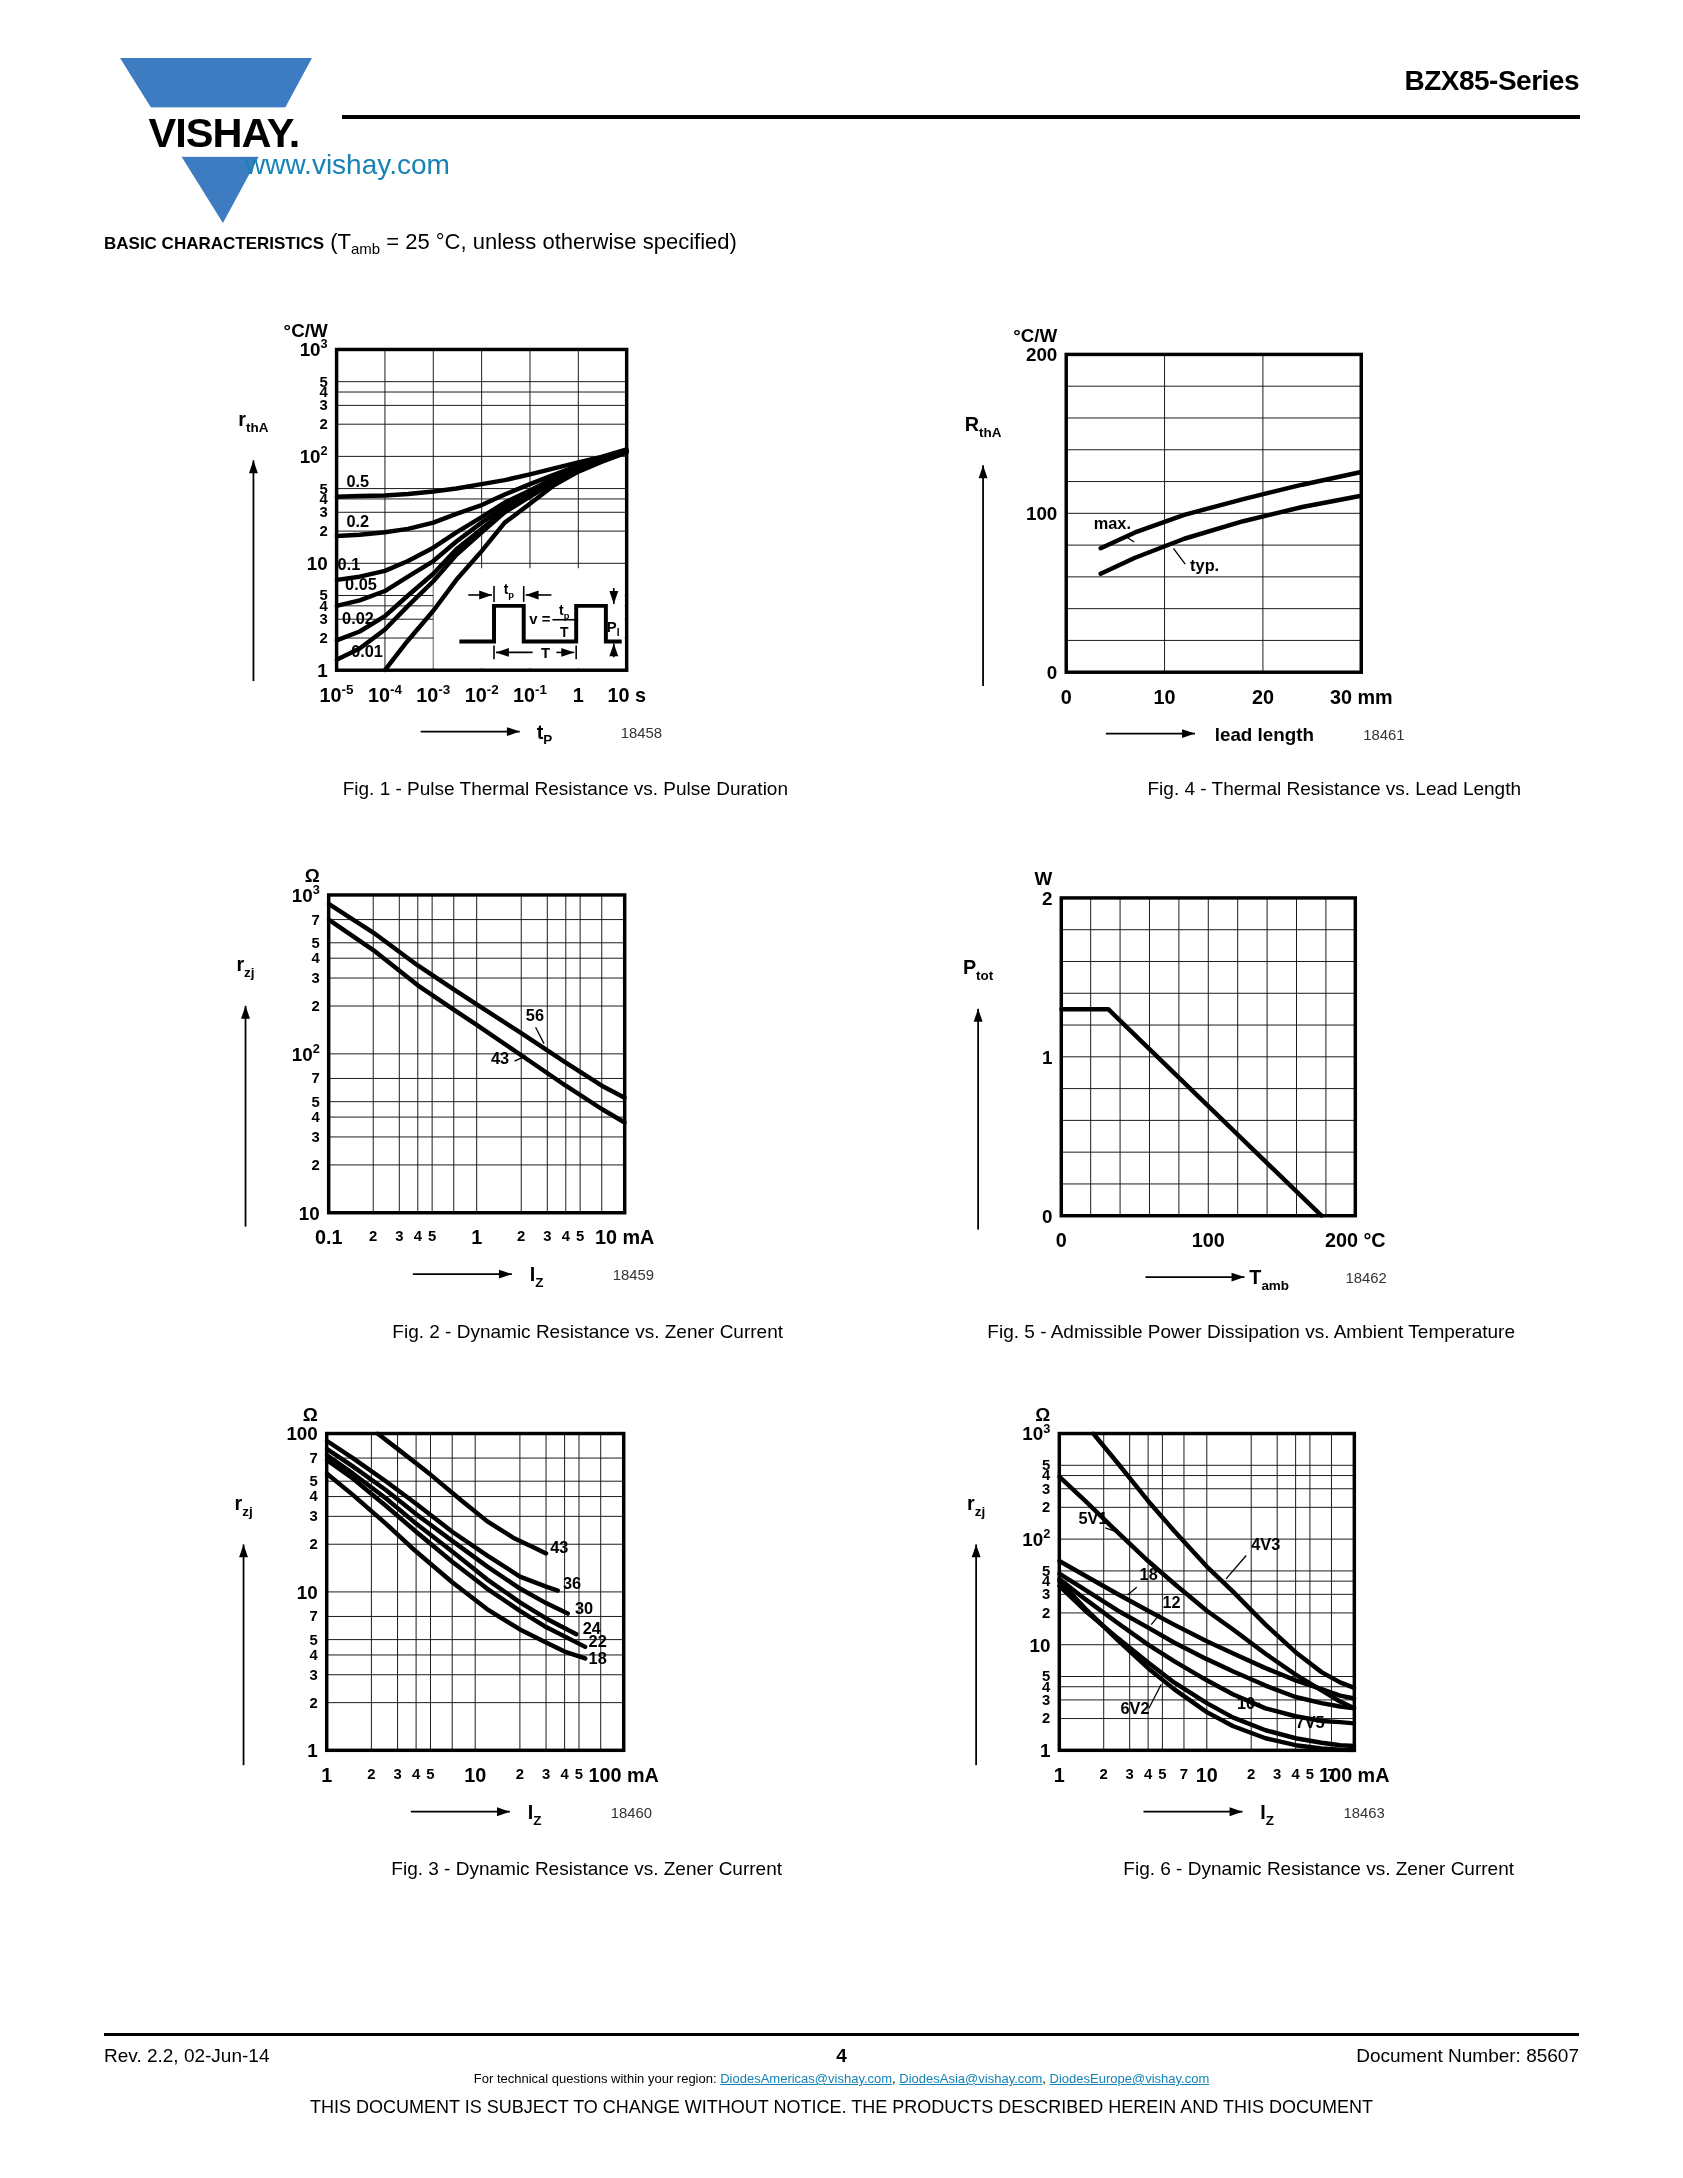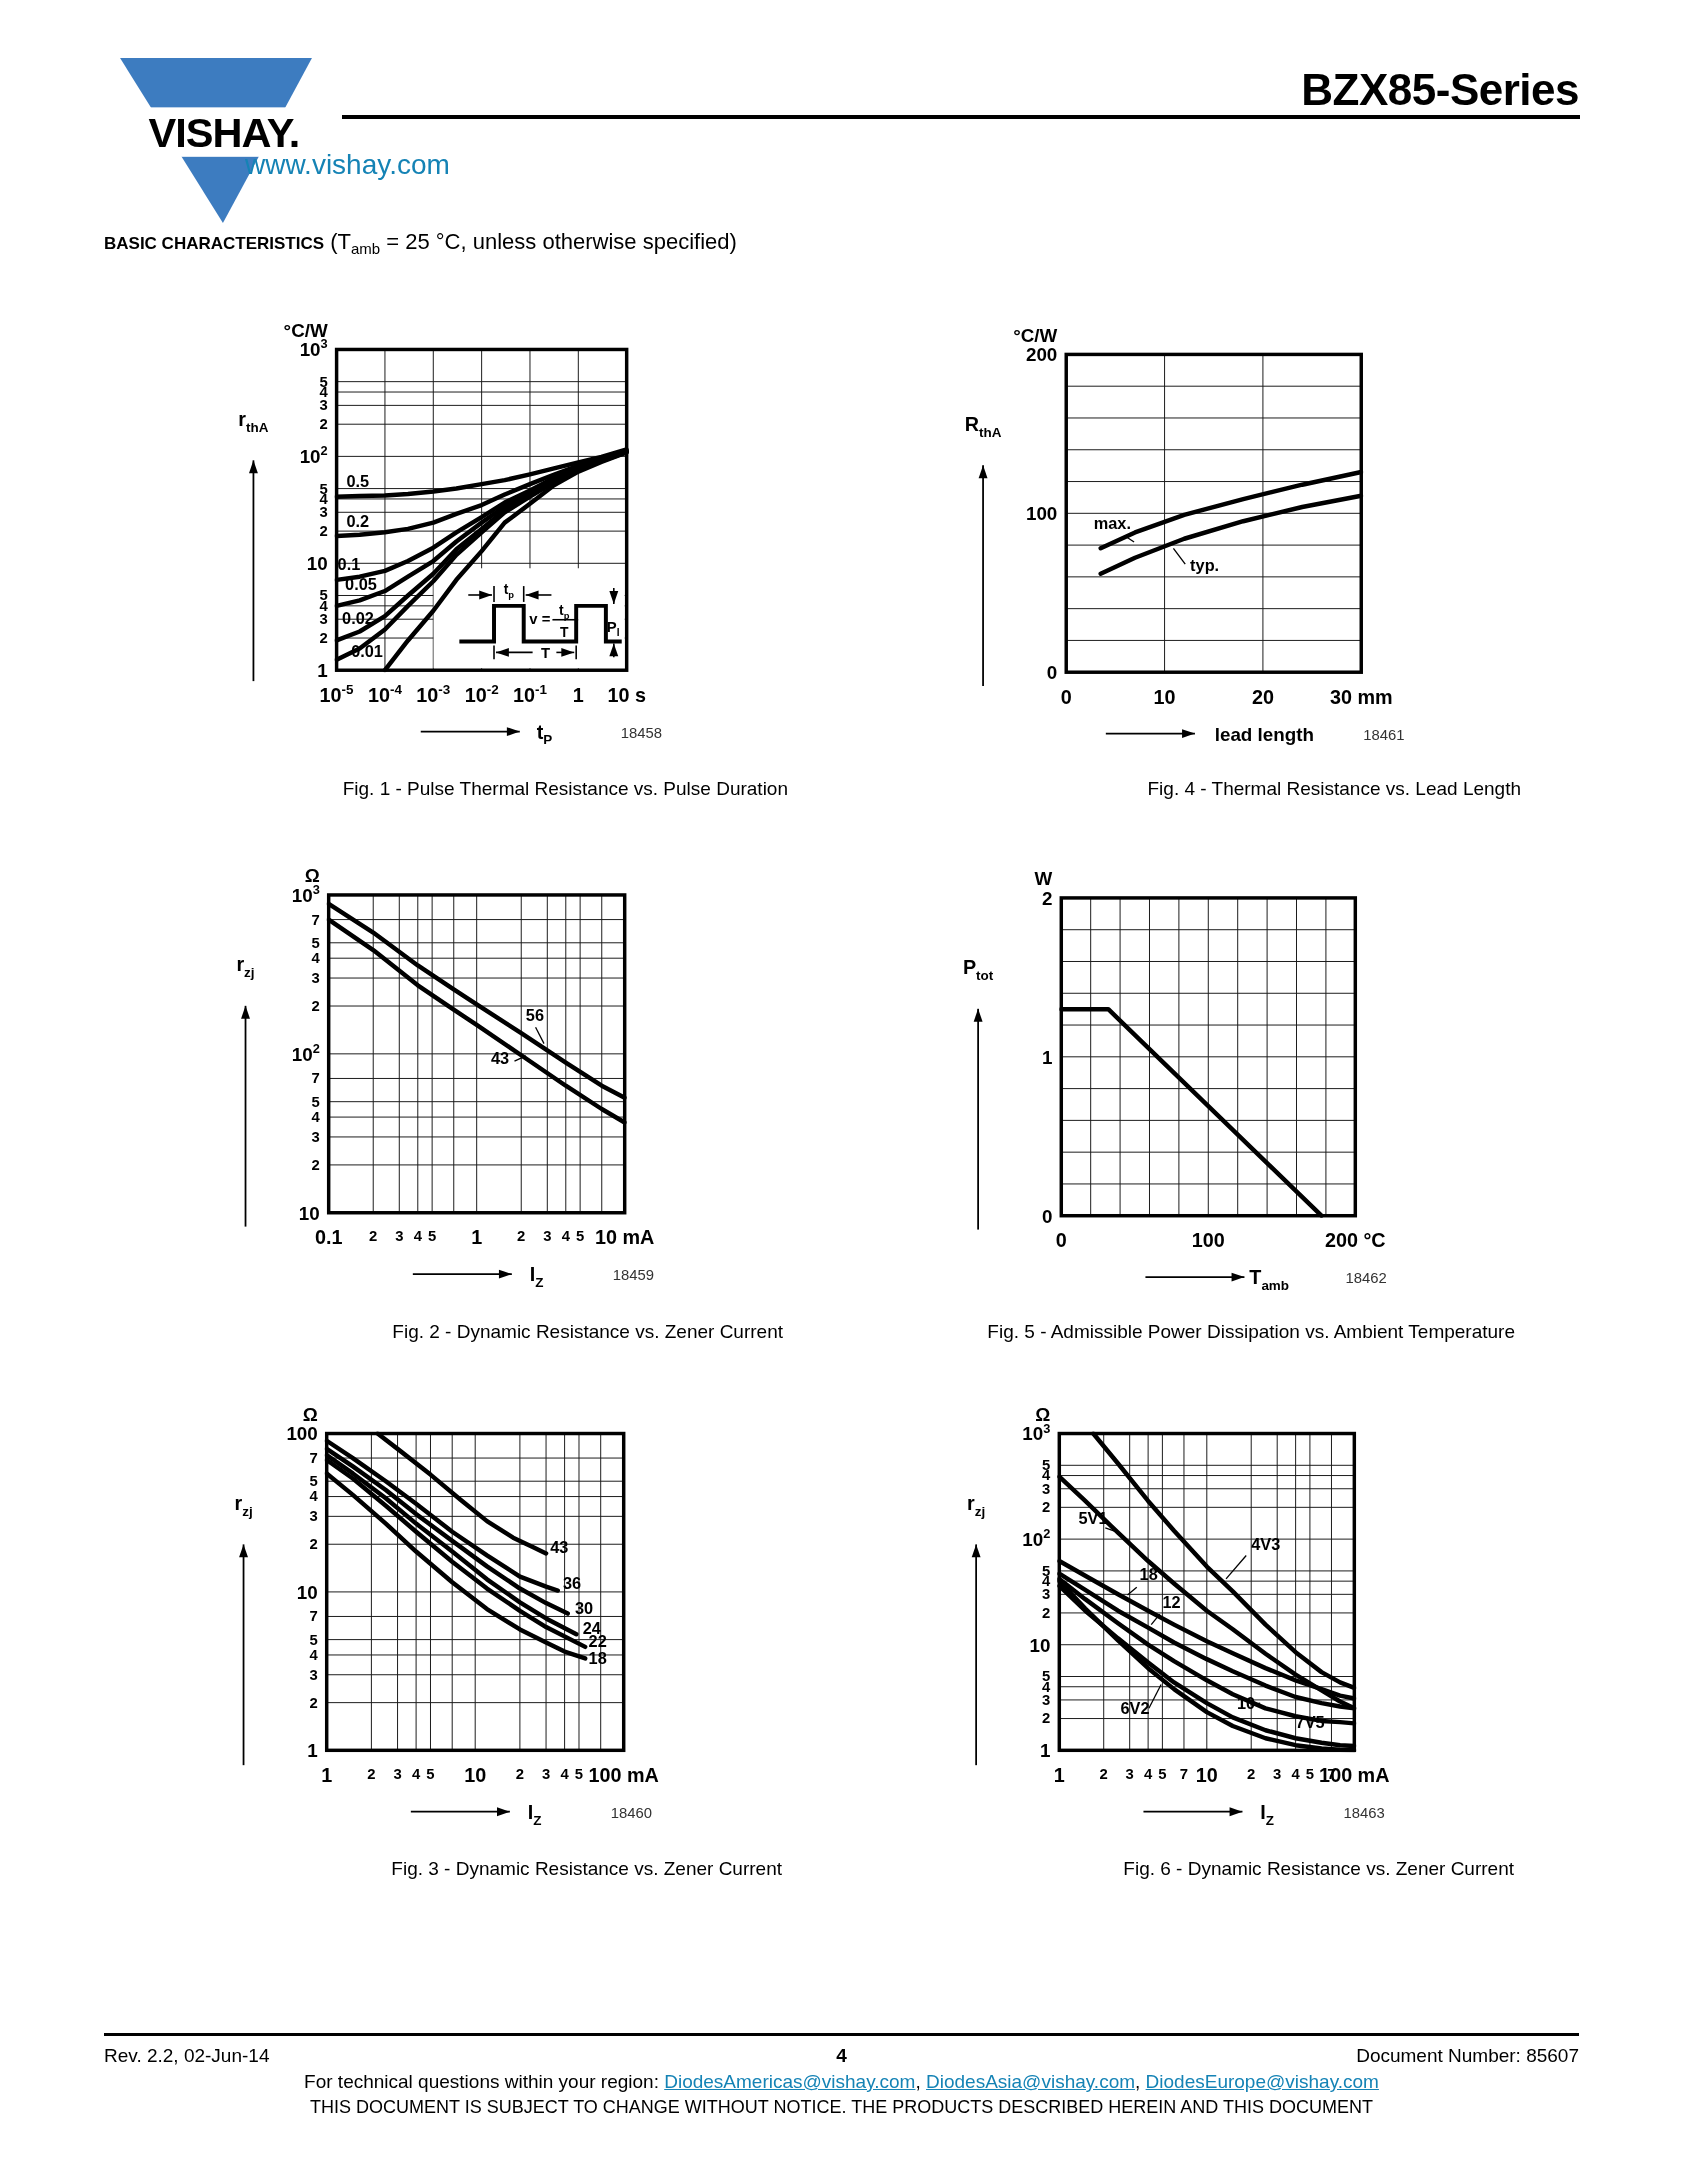--- a/index.html
+++ b/index.html
@@ -1,36 +1,36 @@
 <!DOCTYPE html>
 <html style="--link: #1583b5;"><head>
 <meta charset="utf-8">
 <style>
   html,body{margin:0;padding:0;background:#fff;}
   .page{position:relative;width:1683px;height:2178px;background:#fff;overflow:hidden;
         font-family:"Liberation Sans",sans-serif;color:#000;border-radius:14px;}
   .logo-svg{position:absolute;left:102px;top:48px;}
   .site-link{position:absolute;left:245px;top:149px;font-size:28px;color:var(--link);text-decoration:none;}
   .product-title{position:absolute;left:891px;top:65px;width:688px;text-align:right;
-                 font-size:44px;font-weight:700;letter-spacing:-0.5px;}
+                 font-size:28px;font-weight:700;letter-spacing:-0.5px;}
   .header-rule{position:absolute;left:342px;top:115px;width:1238px;height:4px;background:#000;}
   .division{position:absolute;left:891px;top:125px;width:688px;text-align:right;font-size:31px;font-weight:400;}
   .heading{position:absolute;left:104px;top:229px;font-size:22px;}
   .heading .b{font-size:17px;font-weight:700;}
   .heading sub{font-size:15px;}
   .caption{position:absolute;width:614px;text-align:right;font-size:19px;}
   #cap0{left:174px;top:778px;} #cap1{left:907px;top:778px;}
   #cap2{left:169px;top:1321px;} #cap3{left:901px;top:1321px;}
   #cap4{left:168px;top:1858px;} #cap5{left:900px;top:1858px;}
   .footer-rule{position:absolute;left:104px;top:2033px;width:1475px;height:3px;background:#000;}
   .foot-row{position:absolute;left:104px;top:2045px;width:1475px;font-size:19px;}
   .foot-rev{position:absolute;left:0;top:0;}
   .foot-page{position:absolute;left:0;top:0;width:100%;text-align:center;font-weight:700;}
   .foot-doc{position:absolute;right:0;top:0;}
-  .foot-center{position:absolute;left:0;width:1683px;text-align:center;font-size:19px;}
+  .foot-center{position:absolute;left:0;width:1683px;text-align:center;font-size:13px;}
   #foot-contact{top:2071px;}
   #foot-disc1{top:2097px;font-size:18px;}
   #foot-disc2{top:2120px;font-size:18px;}
   .lnk{color:var(--link);text-decoration:underline;cursor:pointer;}
   .charts-layer{position:absolute;left:0;top:0;}
 </style>
 </head>
 <body>
 
 <div class="page">

